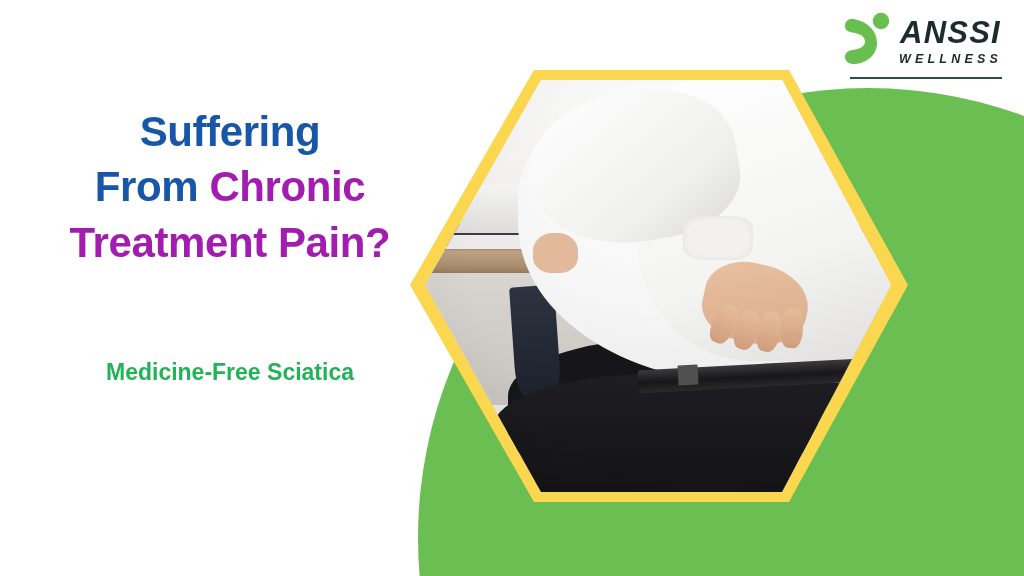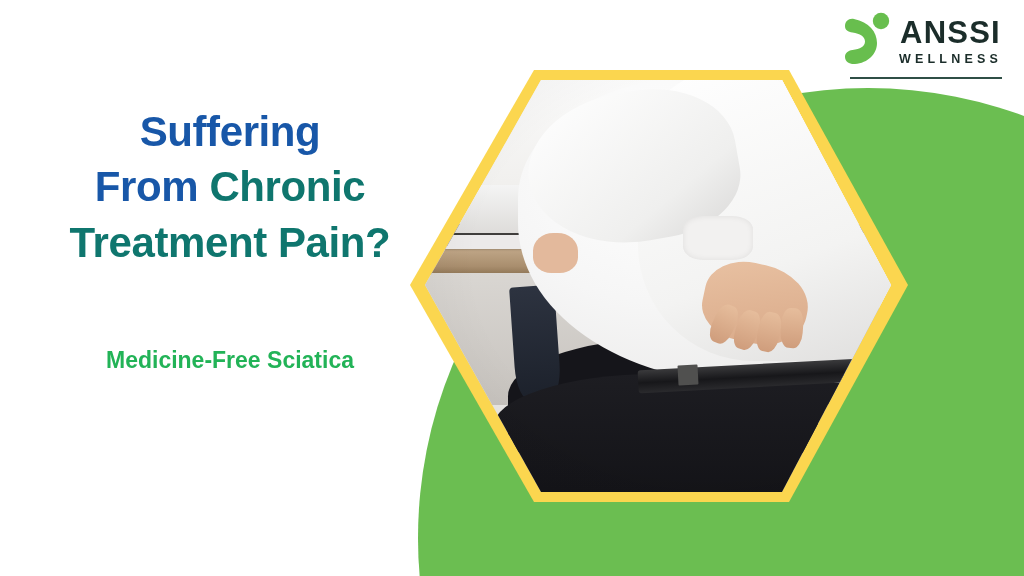--- a/index.html
+++ b/index.html
@@ -179,27 +179,27 @@
     top: 104px;
     width: 392px;
     text-align: center;
     z-index: 5;
     font-weight: bold;
     font-size: 42px;
     line-height: 1.32;
     letter-spacing: -0.4px;
   }
   .blue { color: #1857A8; text-align: center; }
-  .red  { color: #0f766e; }
+  .red  { color: #a21caf; }
   .hl-line { white-space: nowrap; }
 
   .subhead {
     position: absolute;
     left: 34px;
-    top: 344px;
+    top: 356px;
     width: 392px;
     text-align: center;
     z-index: 5;
     font-weight: bold;
     font-size: 23px;
     line-height: 1.42;
   }
   .green-t { color: #22B357; }
   .blue-t  { color: #1857A8; }
 
@@ -210,20 +210,21 @@
     top: 12px;
     z-index: 6;
     display: flex;
     flex-direction: column;
     align-items: flex-end;
   }
   .logo-row {
     display: flex;
     align-items: center;
     gap: 8px;
+    font-style: italic;
   }
   .logo-mark { width: 52px; height: 58px; position: relative; }
   .logo-words { display: flex; flex-direction: column; align-items: center; }
   .logo-anssi {
     font-size: 31px;
     font-weight: bold;
     color: #1b2d2a;
     letter-spacing: 1.2px;
     line-height: 1;
   }

